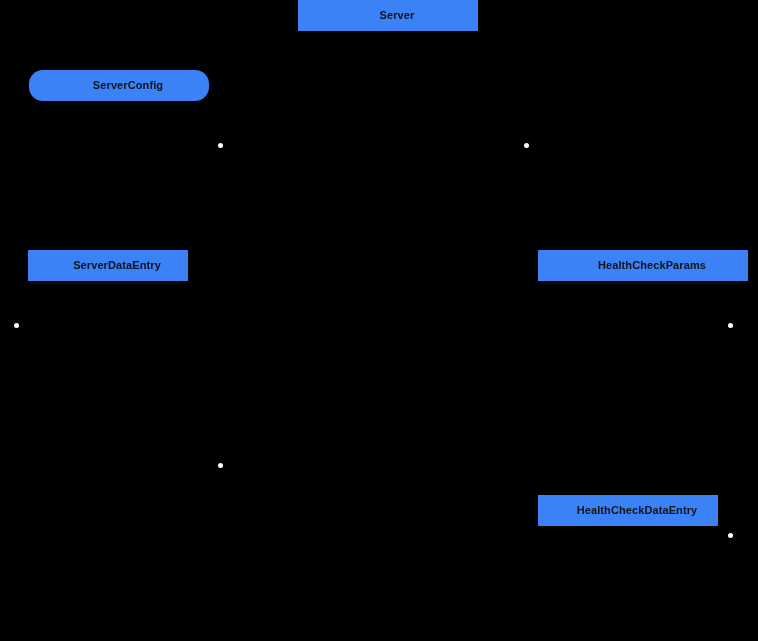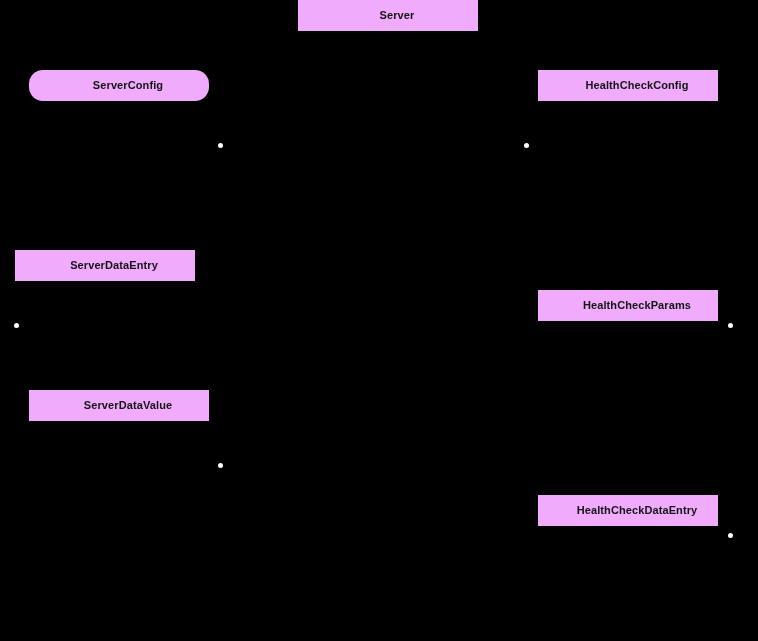--- a/index.html
+++ b/index.html
@@ -11,21 +11,21 @@
   #canvas {
     position: relative;
     width: 758px;
     height: 641px;
     background: #000000;
     overflow: hidden;
     font-family: "Liberation Sans", sans-serif;
   }
   .node {
     position: absolute;
-    background: #f0abfc;
+    background: #3b82f6;
     border: 0;
     box-sizing: border-box;
     display: flex;
     align-items: center;
     justify-content: center;
     padding-left: 18px;
   }
   .node-label {
     font-family: "Liberation Sans", sans-serif;
     font-size: 11px;
@@ -49,35 +49,29 @@
 <div id="canvas">
 
   <div class="node" style="left:298px; top:0px; width:180px; height:31px;">
     <span class="node-label">Server</span>
   </div>
 
   <div class="node" style="left:29px; top:70px; width:180px; height:31px;border-radius:14px;">
     <span class="node-label">ServerConfig</span>
   </div>
 
-  <div class="node" style="left:538px; top:70px; width:180px; height:31px;">
-    <span class="node-label">HealthCheckConfig</span>
-  </div>
 
-  <div class="node" style="left:15px; top:250px; width:180px; height:31px;">
+  <div class="node" style="left:28px; top:250px; width:160px; height:31px;">
     <span class="node-label">ServerDataEntry</span>
   </div>
 
-  <div class="node" style="left:538px; top:250px; width:180px; height:31px;margin-top:40px;">
+  <div class="node" style="left:538px; top:250px; width:210px; height:31px;">
     <span class="node-label">HealthCheckParams</span>
   </div>
 
-  <div class="node" style="left:29px; top:390px; width:180px; height:31px;">
-    <span class="node-label">ServerDataValue</span>
-  </div>
 
   <div class="node" style="left:538px; top:460px; width:180px; height:31px;margin-top:35px;">
     <span class="node-label">HealthCheckDataEntry</span>
   </div>
 
   <div class="edge-dot" style="left:218px; top:143px; width:5px; height:5px;"></div>
   <div class="edge-dot" style="left:524px; top:143px; width:5px; height:5px;"></div>
   <div class="edge-dot" style="left:14px; top:323px; width:5px; height:5px;"></div>
   <div class="edge-dot" style="left:728px; top:323px; width:5px; height:5px;"></div>
   <div class="edge-dot" style="left:218px; top:463px; width:5px; height:5px;"></div>

